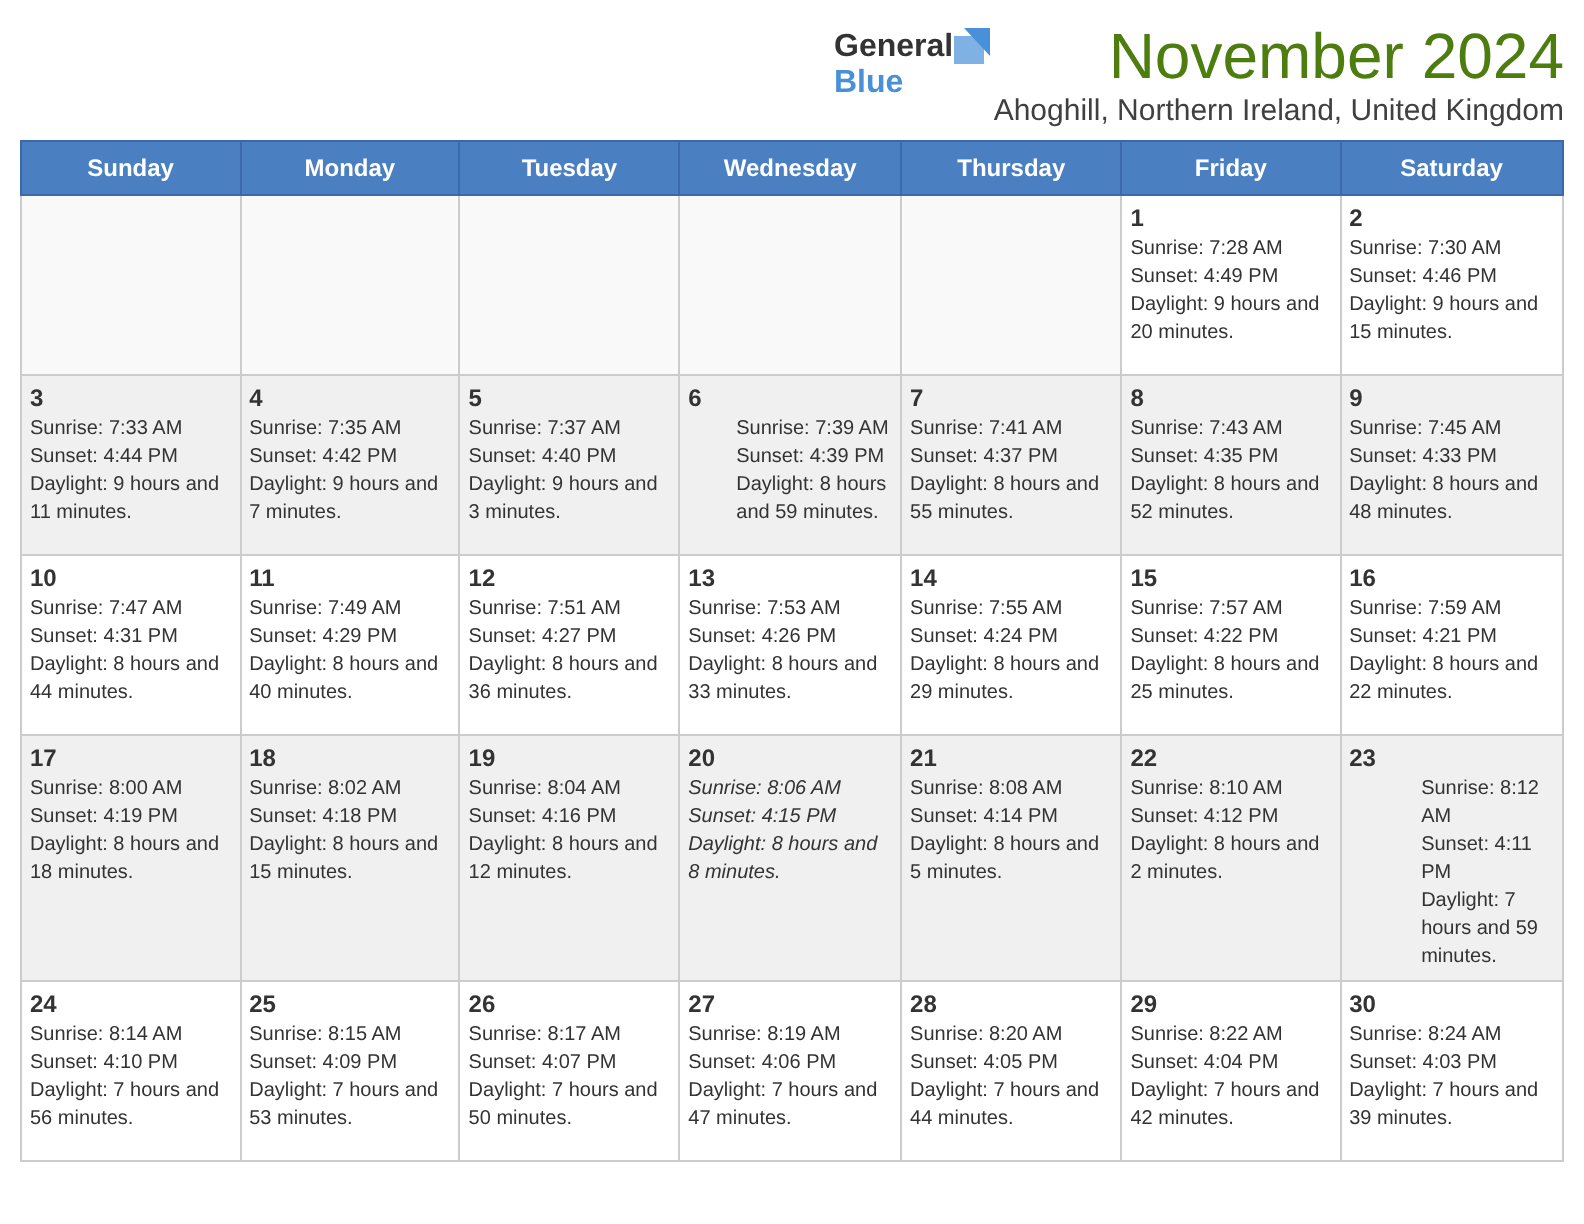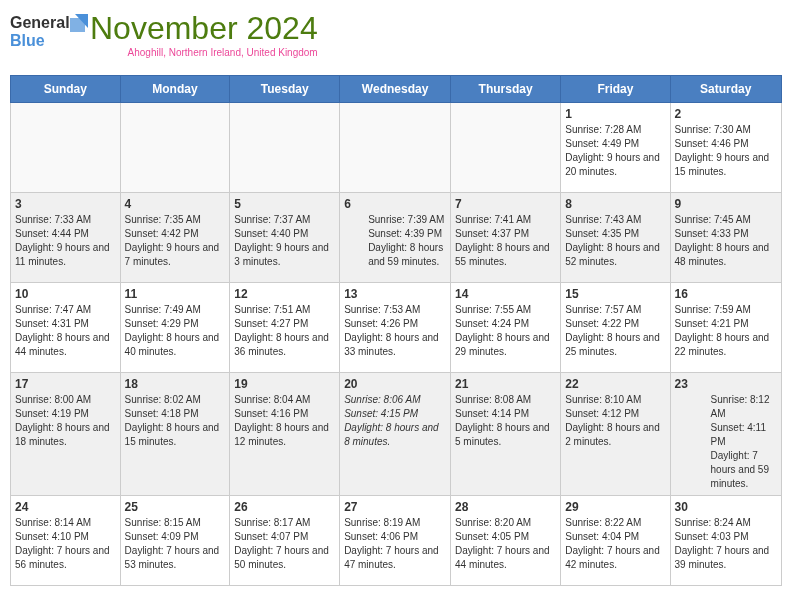--- a/index.html
+++ b/index.html
@@ -6,39 +6,39 @@
     body {
       font-family: Arial, sans-serif;
       background: #fff;
       width: 792px;
       min-height: 612px;
       padding: 10px;
     }
     .header-area {
       display: flex;
       align-items: flex-start;
-      justify-content: flex-start;
-      margin-bottom: 17px;
+      justify-content: flex-end;
+      margin-bottom: 6px;
     }
     .logo {
       display: flex;
       flex-direction: column;
       align-items: flex-start;
     }
     .title-area {
       text-align: right;
     }
     .month-title {
       font-size: 32px;
       font-weight: normal;
       color: #4d7c0f;
     }
     .location {
-      font-size: 10px;
-      color: #ec4899;
+      font-size: 15px;
+      color: #404040;
     }
     .calendar {
       width: 100%;
       border-collapse: collapse;
     }
     .calendar th {
       background-color: #4a7fc1;
       color: #fff;
       font-size: 12px;
       padding: 6px 4px;

